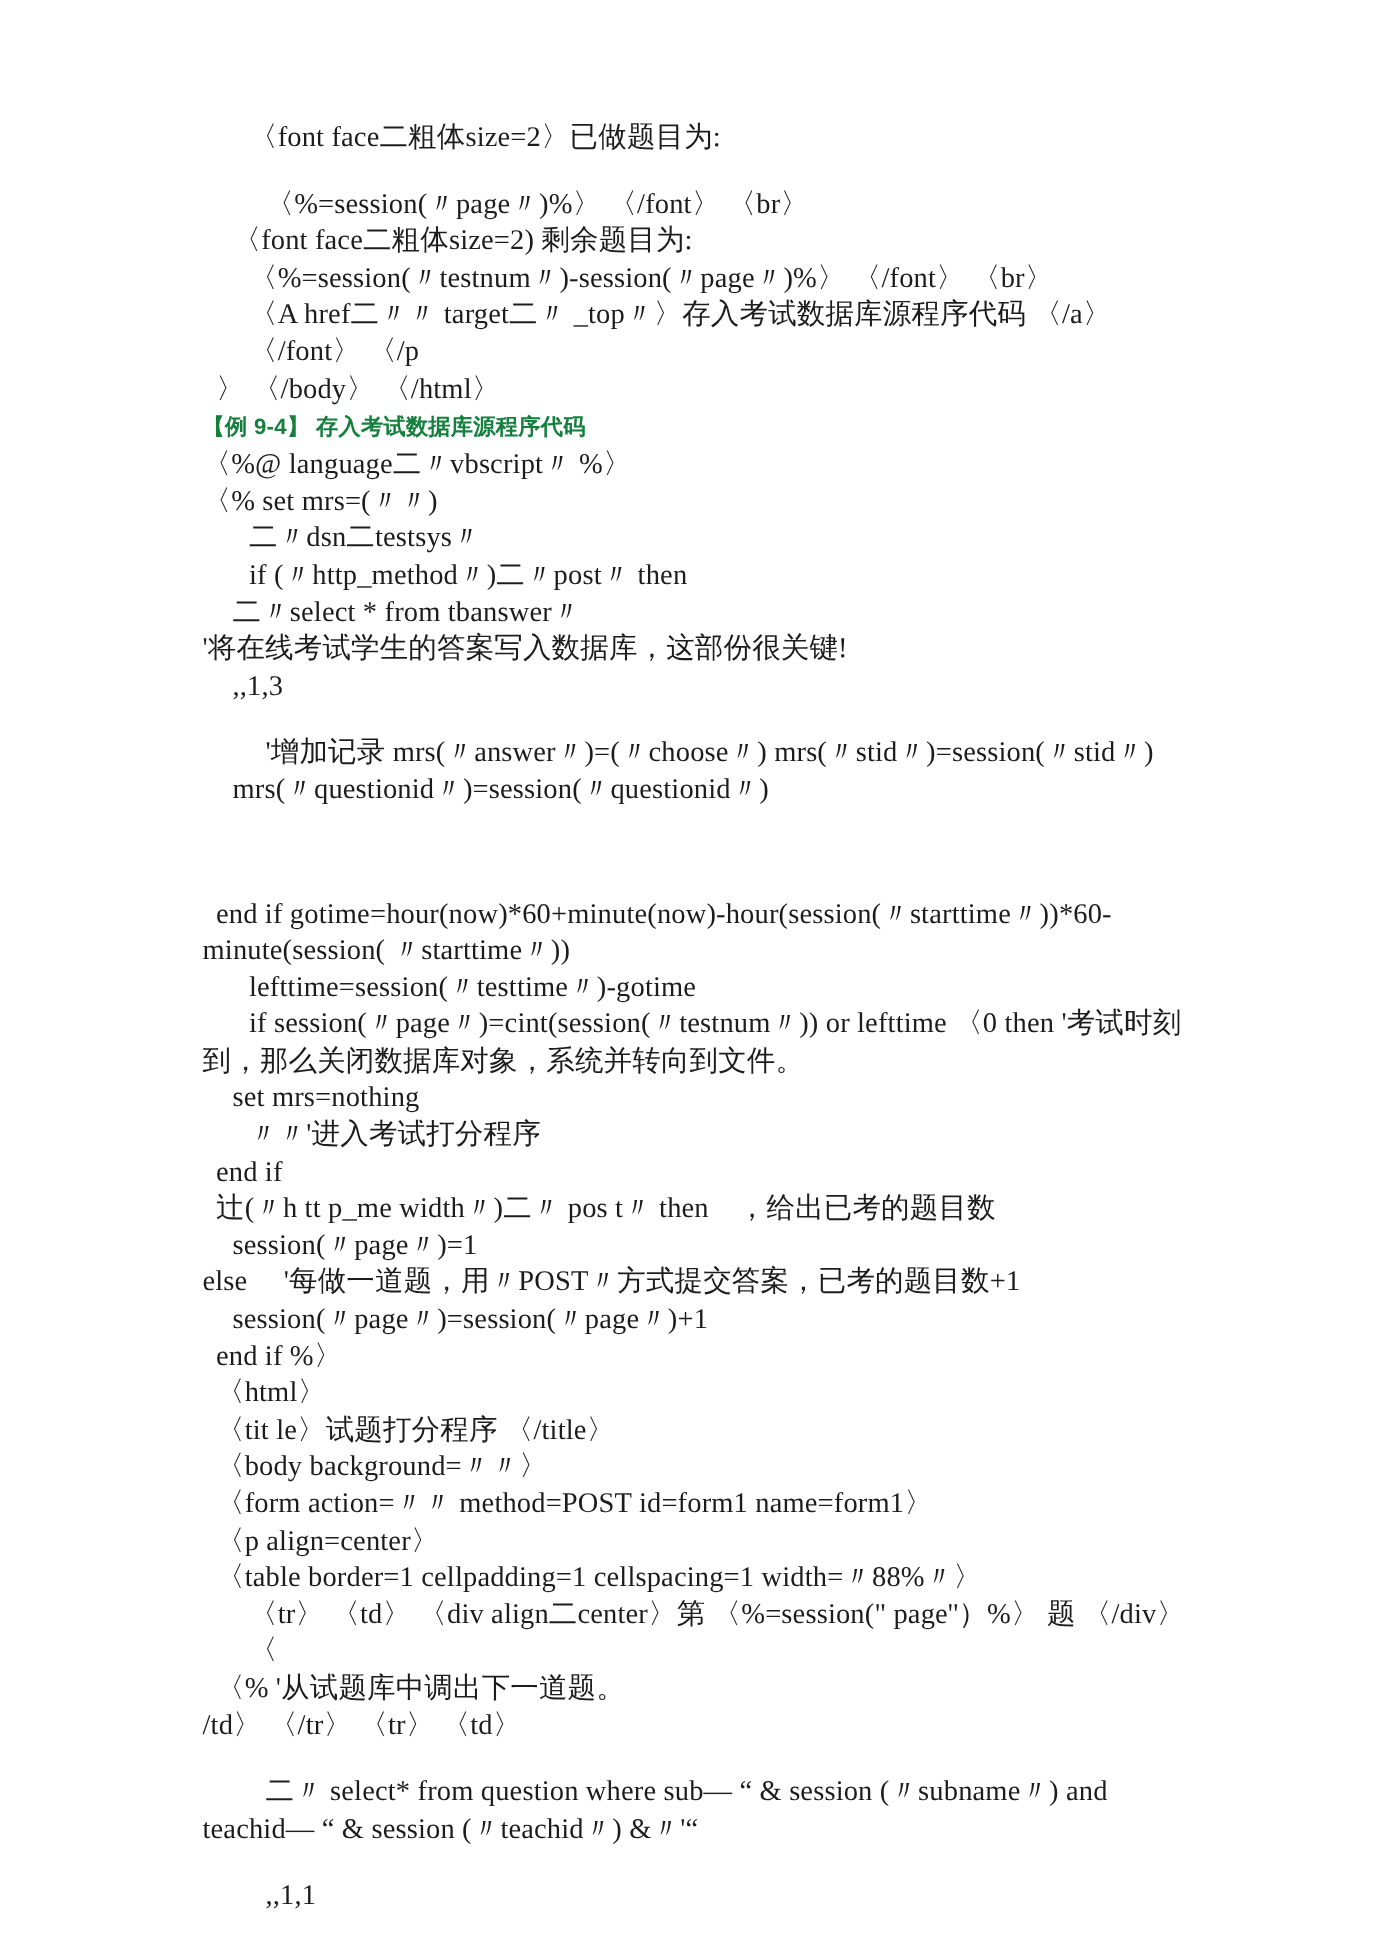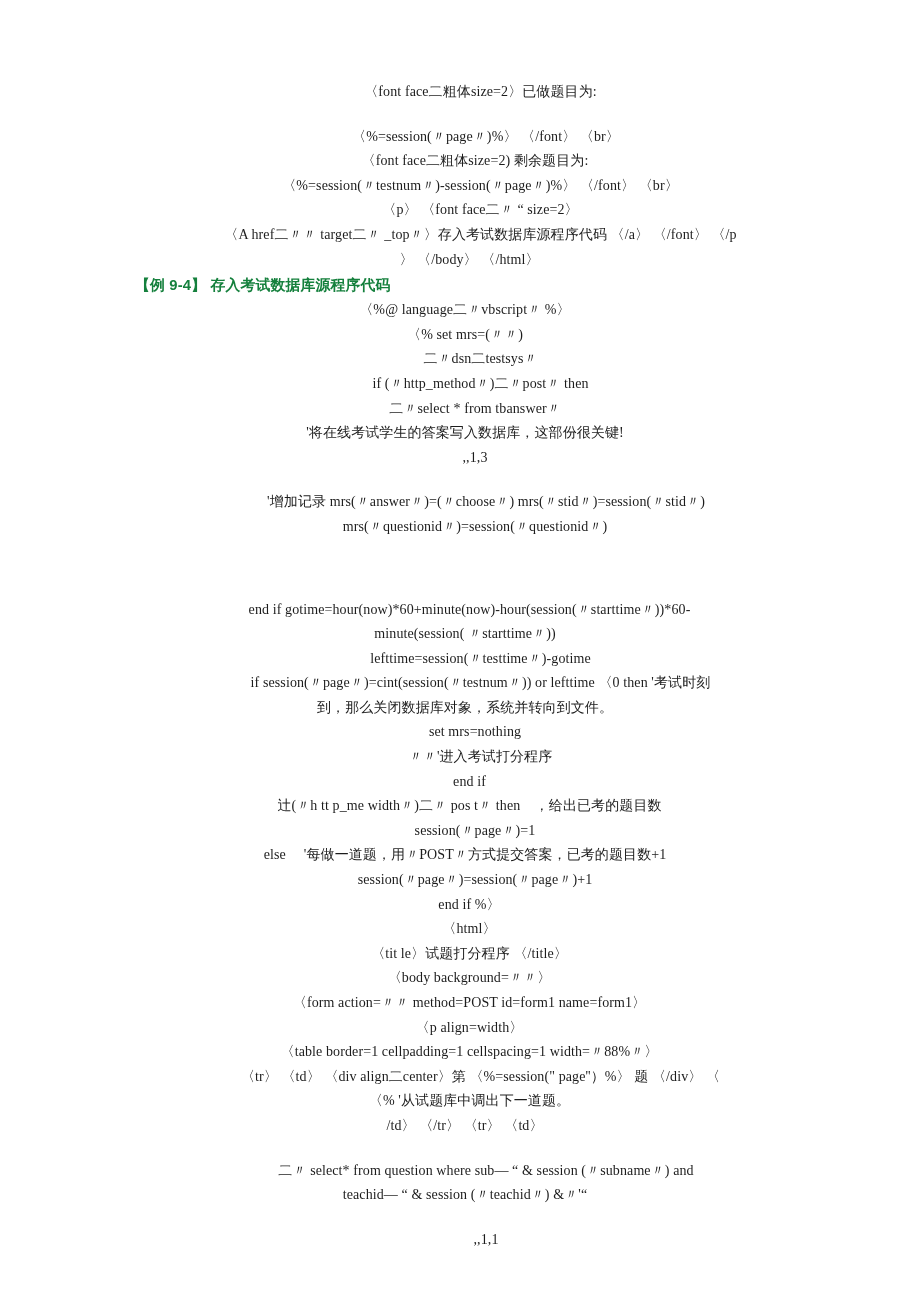--- a/index.html
+++ b/index.html
@@ -23,28 +23,27 @@
     height: 1302px;
     background: #ffffff;
   }
   #text-column {
     position: absolute;
     left: 135px;
     top: 80px;
     width: 660px;
   }
   .line {
-    font-size: 14px;
+    font-size: 19px;
     line-height: 24.6px;
     white-space: pre-wrap;
     letter-spacing: 0.1px;
     color: #1c1c1c;
     font-family: "Liberation Serif", "DejaVu Serif", serif;
     min-height: 24.6px;
-    text-align: center;
   }
   
   .i0 { padding-left: 0px; }
   .i1 { padding-left: 9px; }
   .i2 { padding-left: 20px; }
   .i3 { padding-left: 31px; }
   .i4 { padding-left: 42px; margin-top: 20px; }
 
   .heading {
     font-weight: bold;
@@ -62,21 +61,20 @@
 </head>
 <body>
 
 <div id="page">
   <div id="text-column">
       <div>
         <div class="line i3">〈font face二粗体size=2〉已做题目为:</div>
         <div class="line i4">〈%=session(〃page〃)%〉 〈/font〉 〈br〉</div>
         <div class="line i2">〈font face二粗体size=2) 剩余题目为:</div>
         <div class="line i3">〈%=session(〃testnum〃)-session(〃page〃)%〉 〈/font〉 〈br〉</div>
-        <div class="line i3">〈p〉 〈font face二〃 “ size=2〉</div>
         <div class="line i3">〈A href二〃〃 target二〃 _top〃〉存入考试数据库源程序代码 〈/a〉 〈/font〉 〈/p</div>
         <div class="line i1">〉 〈/body〉 〈/html〉</div>
       </div>
       <div class="heading i0">【例 9-4】 存入考试数据库源程序代码</div>
       <div>
         <div class="line i0">〈%@ language二〃vbscript〃 %〉</div>
         <div class="line i0">〈% set mrs=(〃〃)</div>
         <div class="line i3">二〃dsn二testsys〃</div>
         <div class="line i3">if (〃http_method〃)二〃post〃 then</div>
         <div class="line i2">二〃select * from tbanswer〃</div>
@@ -97,21 +95,21 @@
         <div class="line i1">end if</div>
         <div class="line i1">辻(〃h tt p_me width〃)二〃 pos t〃 then    ，给出已考的题目数</div>
         <div class="line i2">session(〃page〃)=1</div>
         <div class="line i0">else     '每做一道题，用〃POST〃方式提交答案，已考的题目数+1</div>
         <div class="line i2">session(〃page〃)=session(〃page〃)+1</div>
         <div class="line i1">end if %〉</div>
         <div class="line i1">〈html〉</div>
         <div class="line i1">〈tit le〉试题打分程序 〈/title〉</div>
         <div class="line i1">〈body background=〃〃〉</div>
         <div class="line i1">〈form action=〃〃 method=POST id=form1 name=form1〉</div>
-        <div class="line i1">〈p align=width〉</div>
+        <div class="line i1">〈p align=center〉</div>
         <div class="line i1">〈table border=1 cellpadding=1 cellspacing=1 width=〃88%〃〉</div>
         <div class="line i3">〈tr〉 〈td〉 〈div align二center〉第 〈%=session(" page''）%〉 题 〈/div〉 〈</div>
         <div class="line i1">〈% '从试题库中调出下一道题。</div>
         <div class="line i0">/td〉 〈/tr〉 〈tr〉 〈td〉</div>
         <div class="line i4">二〃 select* from question where sub— “ &amp; session (〃subname〃) and</div>
         <div class="line i0">teachid— “ &amp; session (〃teachid〃) &amp;〃'“</div>
         <div class="line i4">,,1,1</div>
       </div>
     </div>
 </div>

